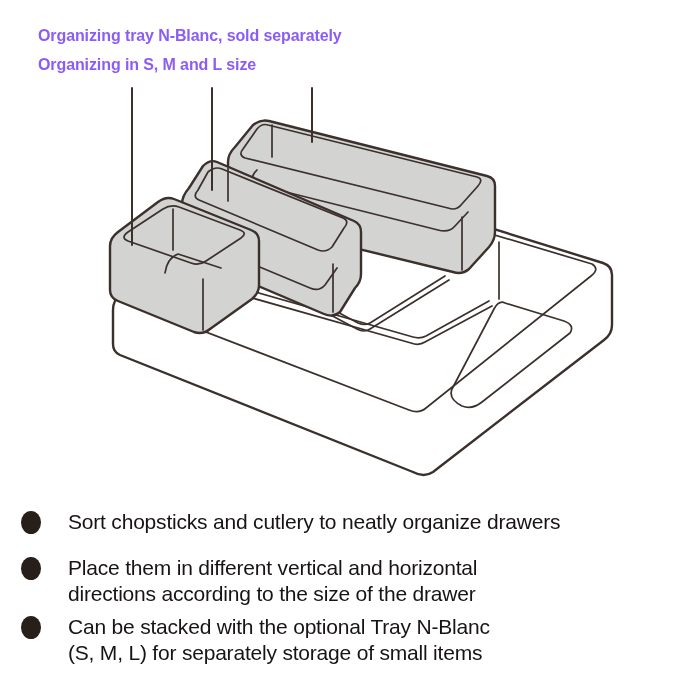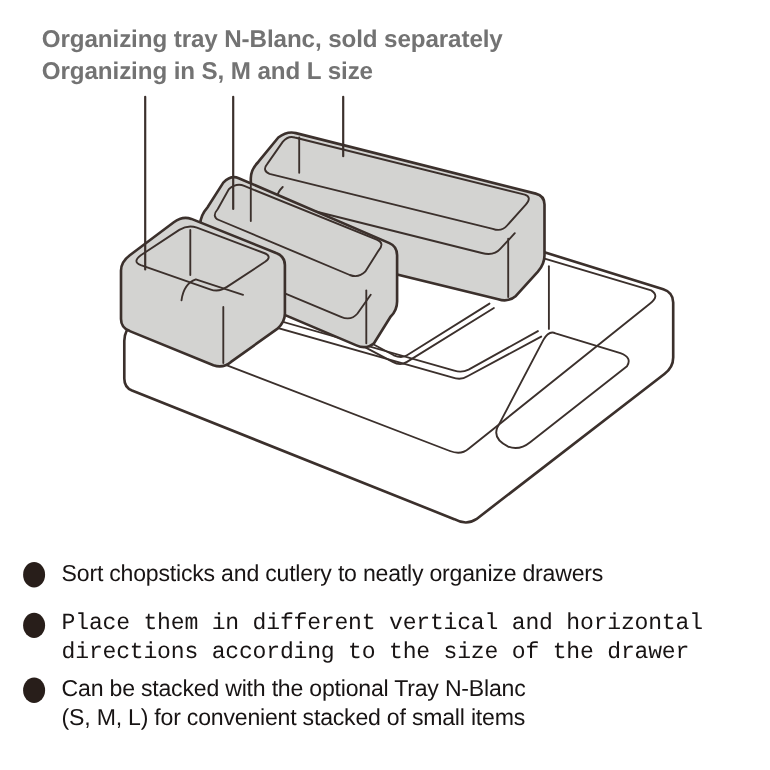--- a/index.html
+++ b/index.html
@@ -2,32 +2,32 @@
 <html><head>
 <meta charset="utf-8">
 <style>
   html,body{margin:0;padding:0;}
   body{
     width:700px;height:700px;position:relative;background:#ffffff;
     font-family:"Liberation Sans", sans-serif;overflow:hidden;
   }
   .header{
     position:absolute;left:38px;top:22px;
-    font-weight:700;font-size:22px;line-height:28.5px;
-    color:#737373;letter-spacing:-0.1px;
+    font-weight:700;font-size:16px;line-height:28.5px;
+    color:#8b5cf6;letter-spacing:-0.1px;
   }
   .illustration{
     position:absolute;left:0;top:0;width:700px;height:700px;
   }
   .features{
     position:absolute;left:21px;top:509px;width:668px;
   }
-  .feature-item{display:flex;align-items:flex-start;}
+  .feature-item{display:flex;align-items:flex-start;gap:12px;}
   .feature-item.gap-big{margin-bottom:19px;}
-  .feature-item.gap-small{margin-bottom:6px;font-family:Liberation Mono, monospace;}
+  .feature-item.gap-small{margin-bottom:6px;}
   .dot{
     width:20px;height:23px;border-radius:50%;background:#281e1a;
     flex:0 0 auto;margin-top:2px;
   }
   .btext{
     margin-left:15px;font-size:21px;line-height:26.5px;color:#181414;
     white-space:pre-line;letter-spacing:-0.2px;
   }
 </style>
 </head>
@@ -105,15 +105,15 @@
     <div class="btext">Sort chopsticks and cutlery to neatly organize drawers</div>
   </div>
   <div class="feature-item gap-small">
     <div class="dot"></div>
     <div class="btext">Place them in different vertical and horizontal
 directions according to the size of the drawer</div>
   </div>
   <div class="feature-item">
     <div class="dot"></div>
     <div class="btext">Can be stacked with the optional Tray N-Blanc
-(S, M, L) for convenient stacked of small items</div>
+(S, M, L) for separately storage of small items</div>
   </div>
 </div>
 
 </body></html>

